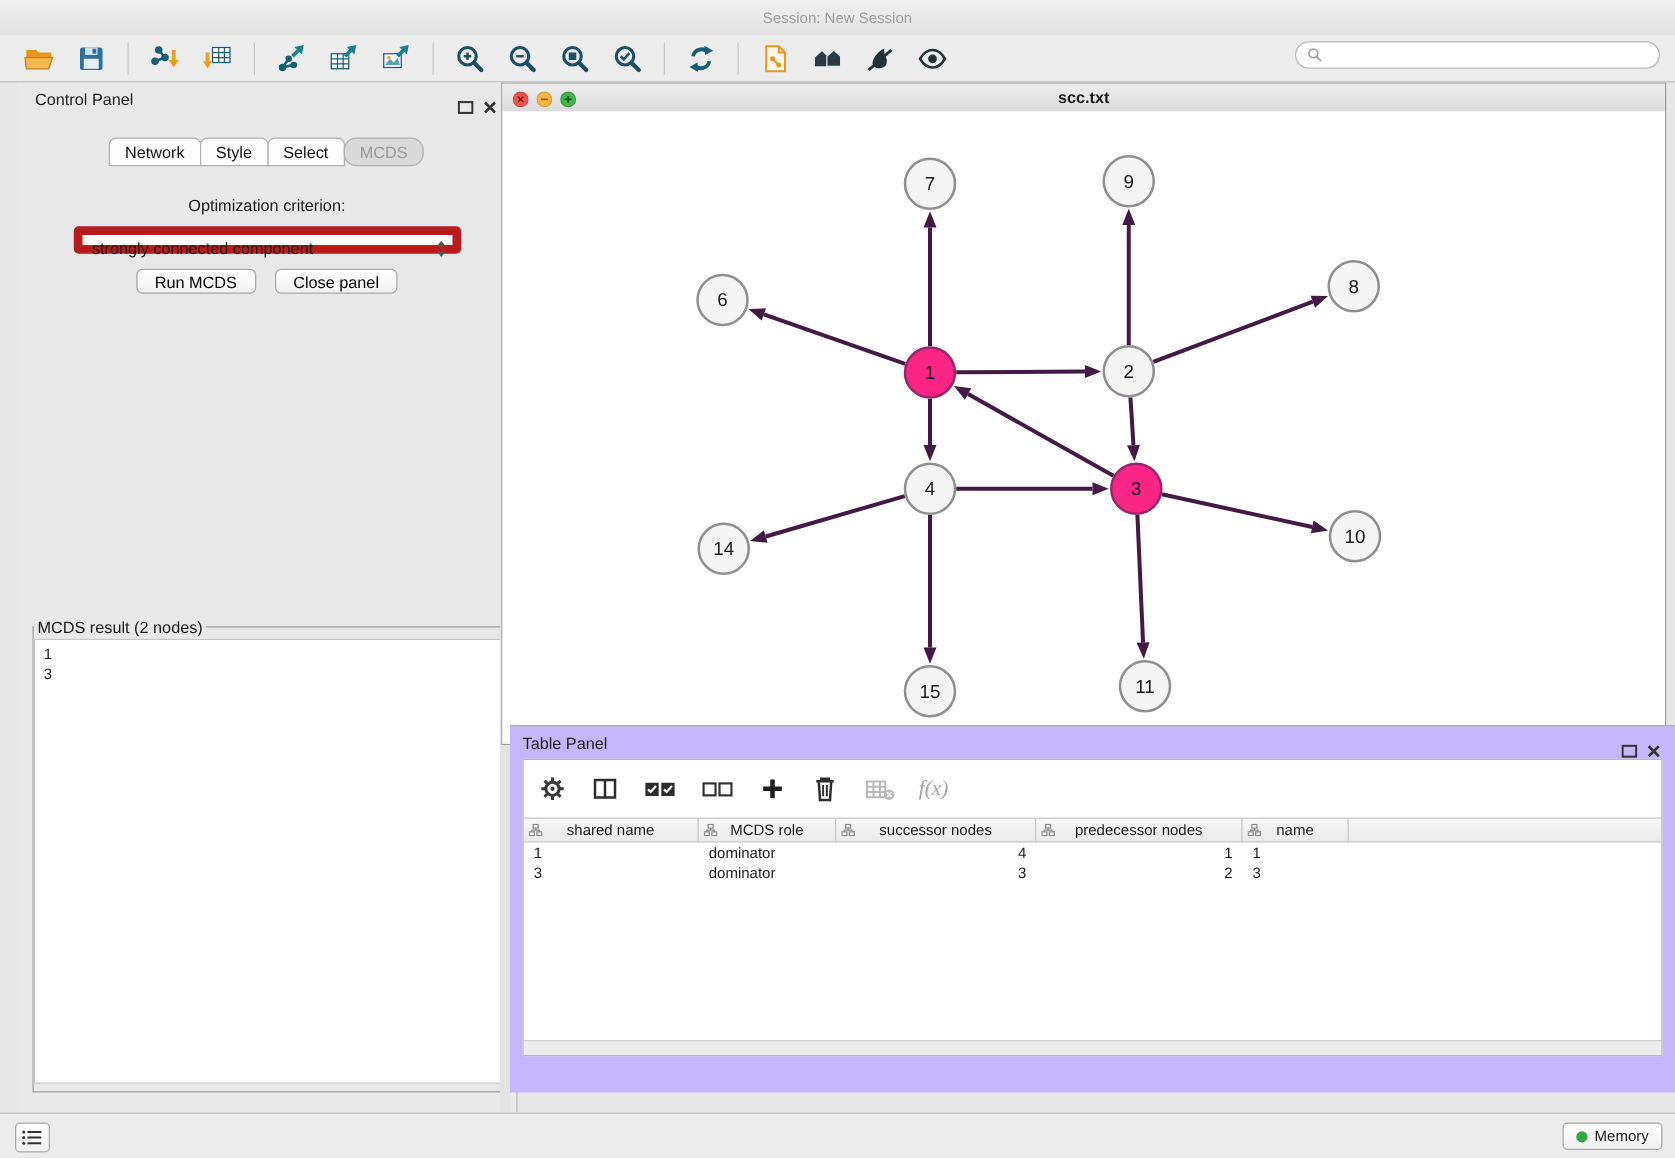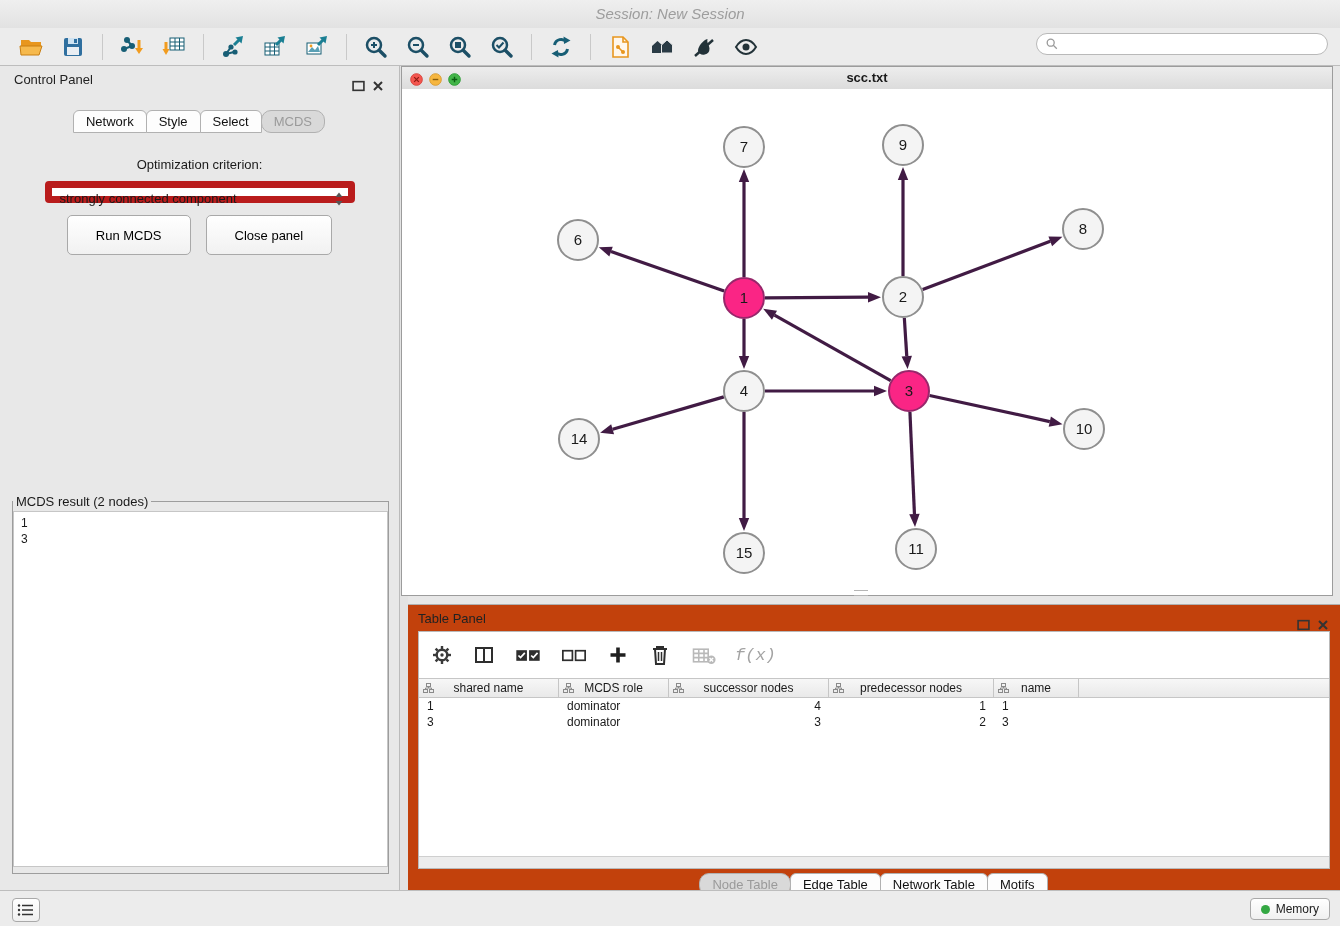--- a/index.html
+++ b/index.html
@@ -2,71 +2,71 @@
 <html><head>
 <meta charset="utf-8">
 <style>
   html,body{margin:0;padding:0;}
   body{font-family:"Liberation Sans",sans-serif;background:#cfcfcf;}
   .app{position:relative;width:1340px;height:926px;background:#e7e7e7;overflow:hidden;
        font-size:13px;color:#1a1a1a;}
   
   .titlebar{position:absolute;left:0;top:0;width:100%;height:28px;
     background:linear-gradient(#efefef,#e2e2e2);text-align:center;line-height:28px;
-    color:#9d9d9d;font-size:15px;font-style:italic;}
+    color:#9d9d9d;font-size:12px;}
   
   .toolbar{position:absolute;left:0;top:28px;width:100%;height:38px;background:#ececec;
     border-bottom:1px solid #bdbdbd;display:flex;align-items:center;padding-left:10px;box-sizing:border-box;}
   .tool{width:28px;height:28px;display:flex;align-items:center;justify-content:center;margin:0 7px;cursor:default;}
   .tsep{width:1px;height:26px;background:#c9c9c9;margin:0 8px;}
   .searchbox{position:absolute;right:12px;top:5px;width:292px;height:22px;background:#fff;
     border:1px solid #b9b9b9;border-radius:12px;display:flex;align-items:center;padding:0 8px;box-sizing:border-box;}
   .searchbox input{border:none;outline:none;flex:1;font-size:12px;background:transparent;margin-left:5px;}
   
-  .control-panel{position:absolute;left:0;top:66px;width:400px;height:824px;background:#e8e8e8;
+  .control-panel{position:absolute;left:14px;top:66px;width:400px;height:824px;background:#e8e8e8;
     border-right:1px solid #bbb;box-sizing:border-box;}
   .panel-head{height:28px;position:relative;line-height:28px;padding-left:14px;font-size:13px;color:#222;}
   .panel-head .ph-ic{position:absolute;top:8px;width:13px;height:13px;}
   .tabs-row{display:flex;justify-content:center;margin-top:16px;}
   .tab{padding:3px 12px;background:#fdfdfd;border:1px solid #b1b1b1;margin-left:-1px;
     font-size:13px;color:#111;border-radius:6px 6px 0 0;cursor:default;}
   .tab.sel{background:#d9d9d9;color:#9a9a9a;border-radius:10px;}
   .opt-label{text-align:center;margin-top:24px;font-size:13px;}
   .dropdown{width:310px;height:22px;margin:9px auto 0;background:#fff;border:7px solid #b91c1c;
     border-radius:4px;position:relative;line-height:22px;padding-left:8px;box-sizing:border-box;font-size:13px;}
   .dropdown .stepper{position:absolute;right:4px;top:3px;}
   .btn-row{display:flex;justify-content:center;gap:15px;margin-top:12px;}
   .btn{background:linear-gradient(#ffffff,#f1f1f1);border:1px solid #a9a9a9;border-radius:5px;
-    padding:2px 28px;font-size:13px;font-family:"Liberation Sans",sans-serif;height:40px;box-sizing:border-box;}
+    padding:2px 14px;font-size:13px;font-family:"Liberation Sans",sans-serif;height:20px;box-sizing:border-box;}
   fieldset.result{position:absolute;left:12px;top:428px;width:377px;height:380px;margin:0;
     border:1px solid #9d9d9d;padding:2px 0 6px;box-sizing:border-box;background:transparent;}
   fieldset.result legend{font-size:13px;padding:0 3px;}
   .result-inner{background:#fff;border:1px solid #c6c6c6;height:100%;box-sizing:border-box;
     font-size:12px;padding:3px 7px;line-height:16px;overflow:hidden;}
   
   .vsplit{position:absolute;left:400px;top:66px;width:8px;height:824px;background:#e3e3e3;}
   .vsplit .grip{position:absolute;left:2px;top:400px;width:4px;height:16px;
     border-top:5px solid #b5b5b5;border-bottom:5px solid #b5b5b5;}
   
   .net-window{position:absolute;left:401px;top:66px;width:932px;height:530px;background:#fff;
     border:1px solid #9c9c9c;box-sizing:border-box;}
   .net-titlebar{height:22px;background:linear-gradient(#ededed,#dcdcdc);border-bottom:1px solid #b4b4b4;
     position:relative;text-align:center;line-height:22px;font-weight:bold;font-size:13px;}
   .lights{position:absolute;left:8px;top:4px;display:flex;gap:6px;}
   .net-canvas{position:absolute;left:0;top:22px;right:0;bottom:0;background:#fff;overflow:hidden;}
   .hgrip{position:absolute;left:452px;bottom:-1px;width:14px;height:4px;
     border-top:1px solid #b5b5b5;border-bottom:1px solid #b5b5b5;}
   
-  .table-panel{position:absolute;left:408px;top:604px;width:932px;height:294px;background:#c2410c;
+  .table-panel{position:absolute;left:408px;top:580px;width:932px;height:294px;background:#c4b5fd;
     border-top:1px solid #b0b0b0;box-sizing:border-box;}
   .table-frame{position:absolute;left:10px;top:26px;width:912px;height:238px;background:#fff;
     border:1px solid #b9b9b9;box-sizing:border-box;overflow:hidden;}
   .tbl-toolbar{height:46px;display:flex;align-items:center;padding-left:10px;gap:16px;}
   .tbtn{width:26px;height:26px;display:flex;align-items:center;justify-content:center;}
-  .fx{font-family:Liberation Mono, monospace;font-style:italic;color:#a3a3a3;font-size:17px;}
+  .fx{font-family:Liberation Serif, serif;font-style:italic;color:#a3a3a3;font-size:17px;}
   .tbl-header{display:flex;border-top:1px solid #c6c6c6;border-bottom:1px solid #c6c6c6;
     background:linear-gradient(#f7f7f7,#e9e9e9);height:18px;}
   .th{position:relative;border-right:1px solid #c6c6c6;font-size:12px;text-align:center;
     line-height:18px;box-sizing:border-box;overflow:hidden;}
   .th .attr-ic{position:absolute;left:4px;top:4px;}
   .tr{display:flex;height:16px;}
   .td{font-size:12px;line-height:16px;box-sizing:border-box;padding:0 8px;overflow:hidden;}
   .hscroll{position:absolute;left:0;right:0;bottom:0;height:11px;background:#ececec;border-top:1px solid #cfcfcf;}
   .tbl-tabs{position:absolute;left:0;width:100%;top:268px;display:flex;justify-content:center;}
   
@@ -521,26 +521,20 @@
           <div class="tr">
             <div class="td" style="width: 140px; text-align: left;">3</div>
             <div class="td" style="width: 110px; text-align: left;">dominator</div>
             <div class="td" style="width: 160px; text-align: right;">3</div>
             <div class="td" style="width: 165px; text-align: right;">2</div>
             <div class="td" style="width: 85px; text-align: left;">3</div>
           </div>
         </div>
       <div class="hscroll"></div>
     </div>
-    <div class="tbl-tabs" id="tbl-tabs">
-        <div class="tab sel">Node Table</div>
-        <div class="tab">Edge Table</div>
-        <div class="tab">Network Table</div>
-        <div class="tab">Motifs</div>
-      </div>
   </div>
 
   <div class="statusbar">
     <span class="list-btn">
       <svg width="18" height="14" viewBox="0 0 18 14">
           <g stroke="#333" stroke-width="1.6">
             <path d="M5 2.5h11M5 7h11M5 11.5h11"></path>
           </g>
           <g fill="#333">
             <circle cx="2" cy="2.5" r="1.2"></circle>

